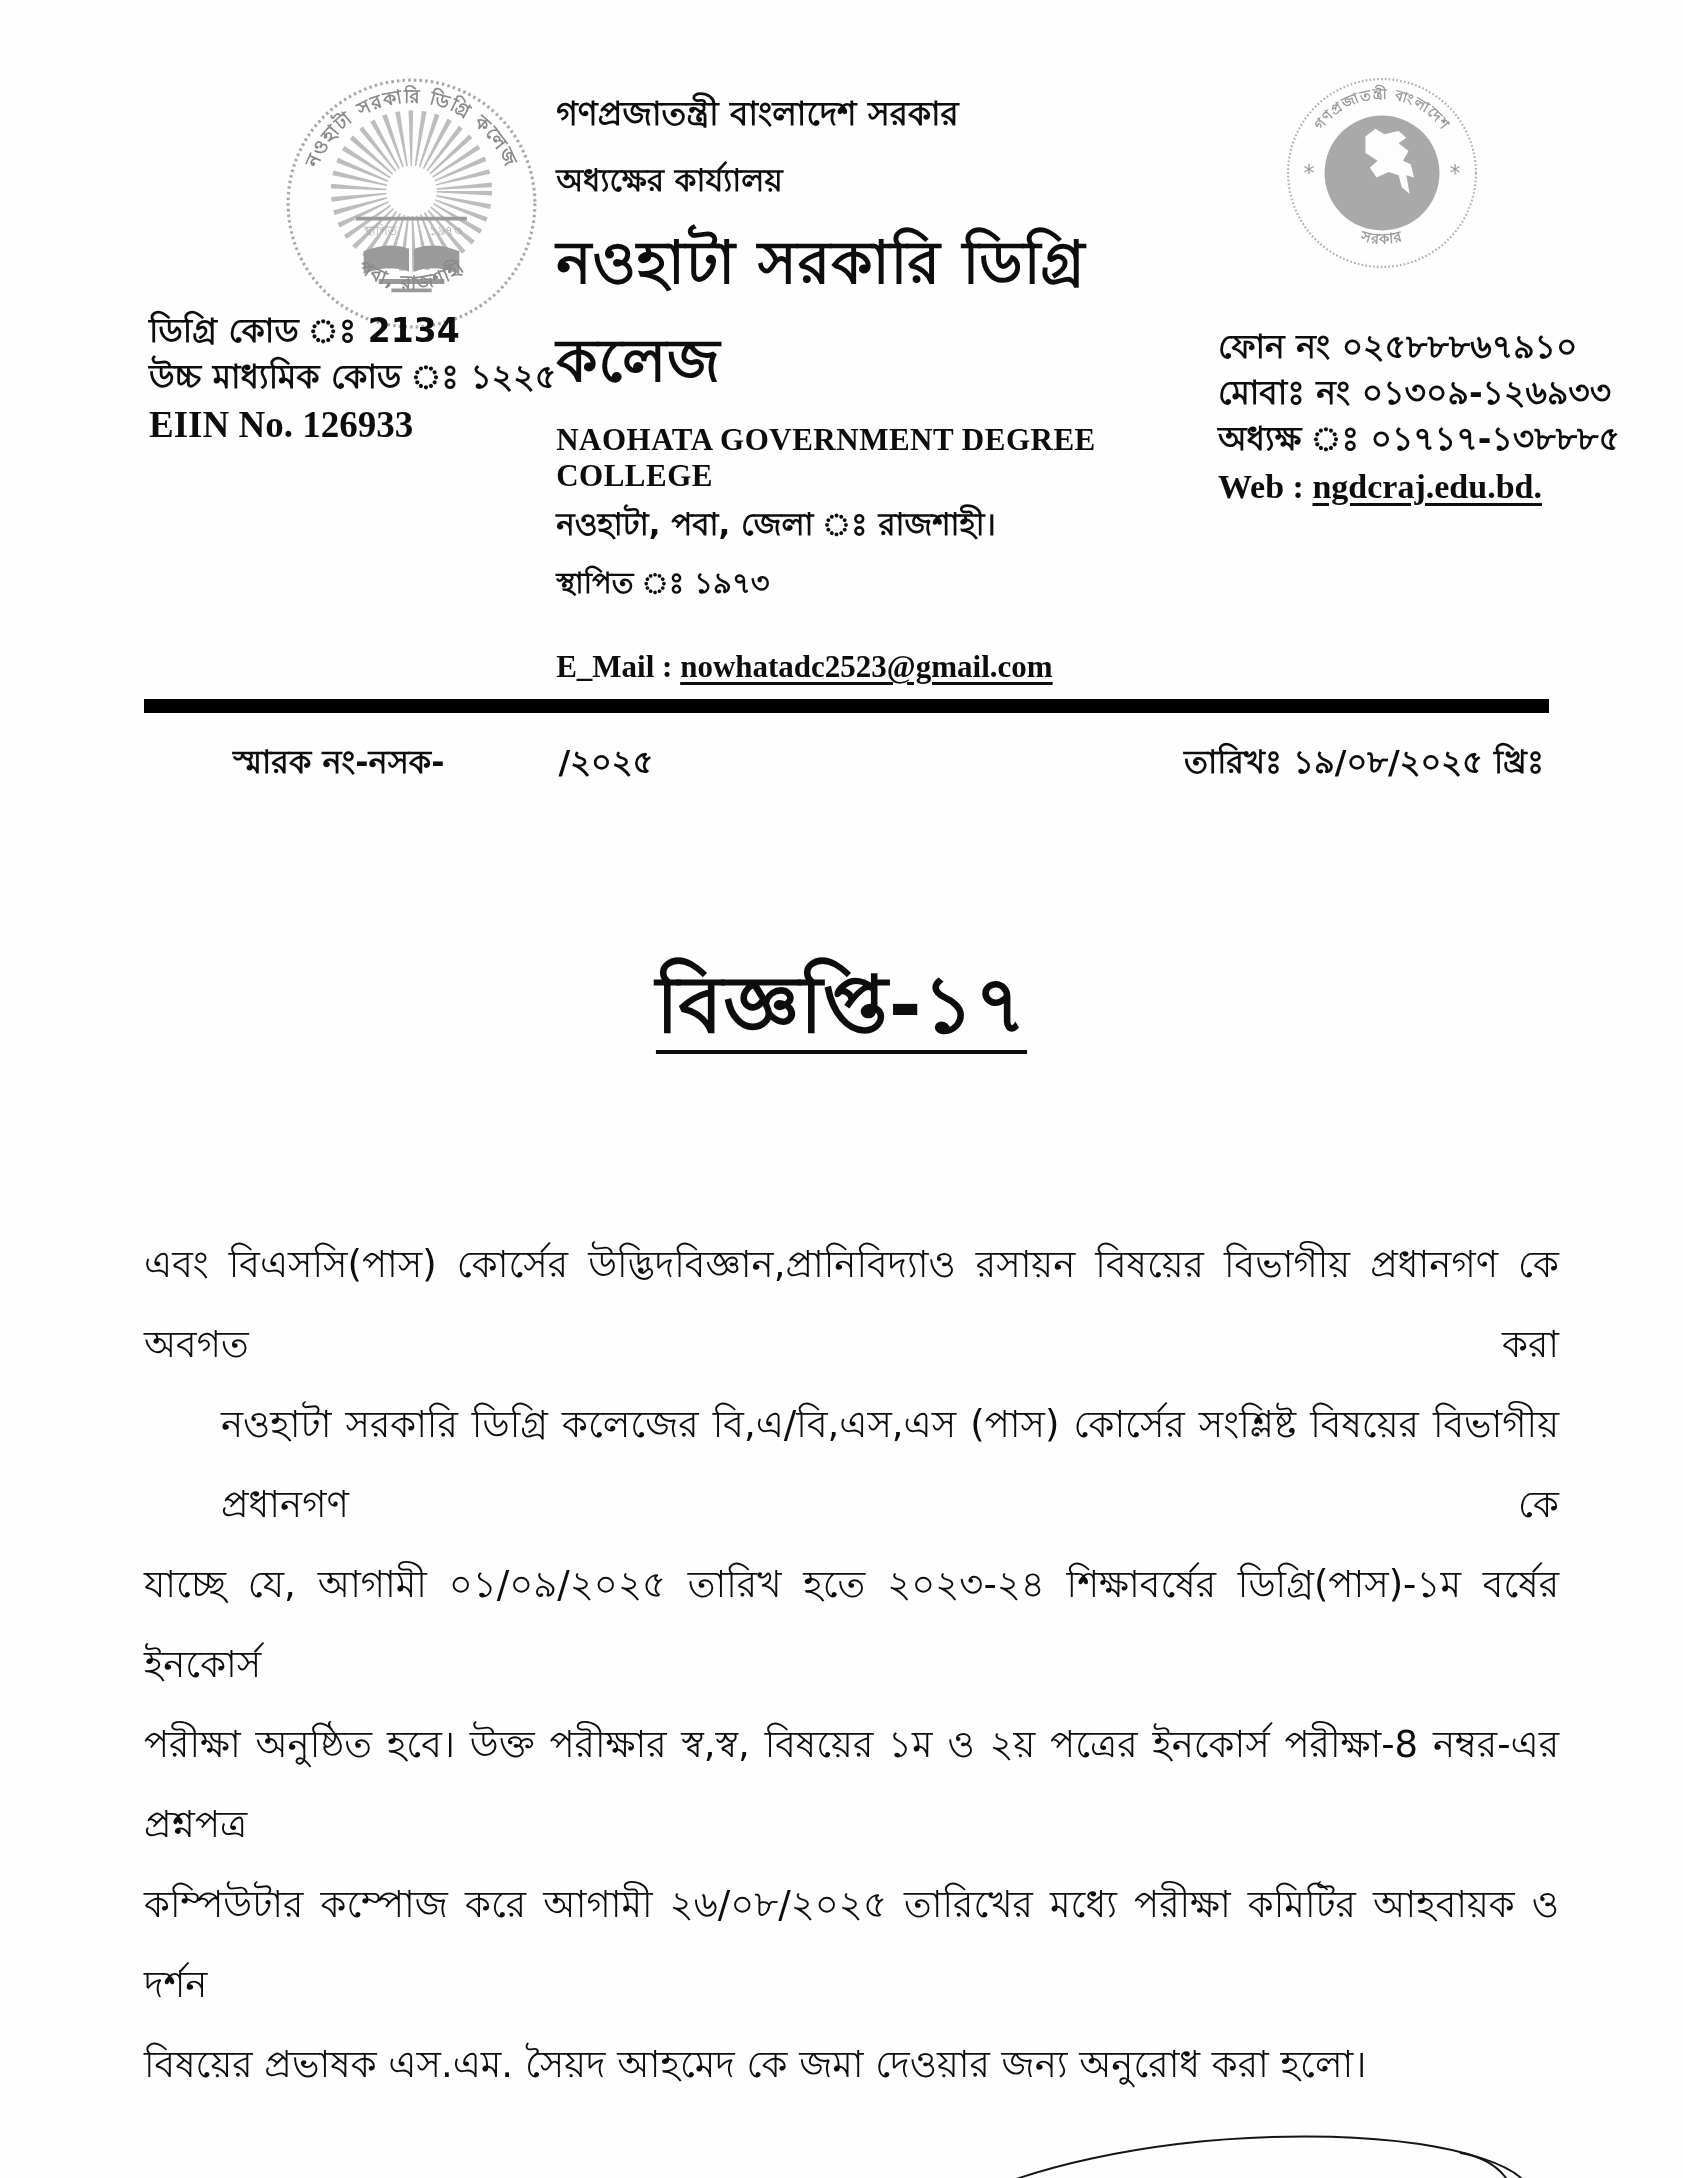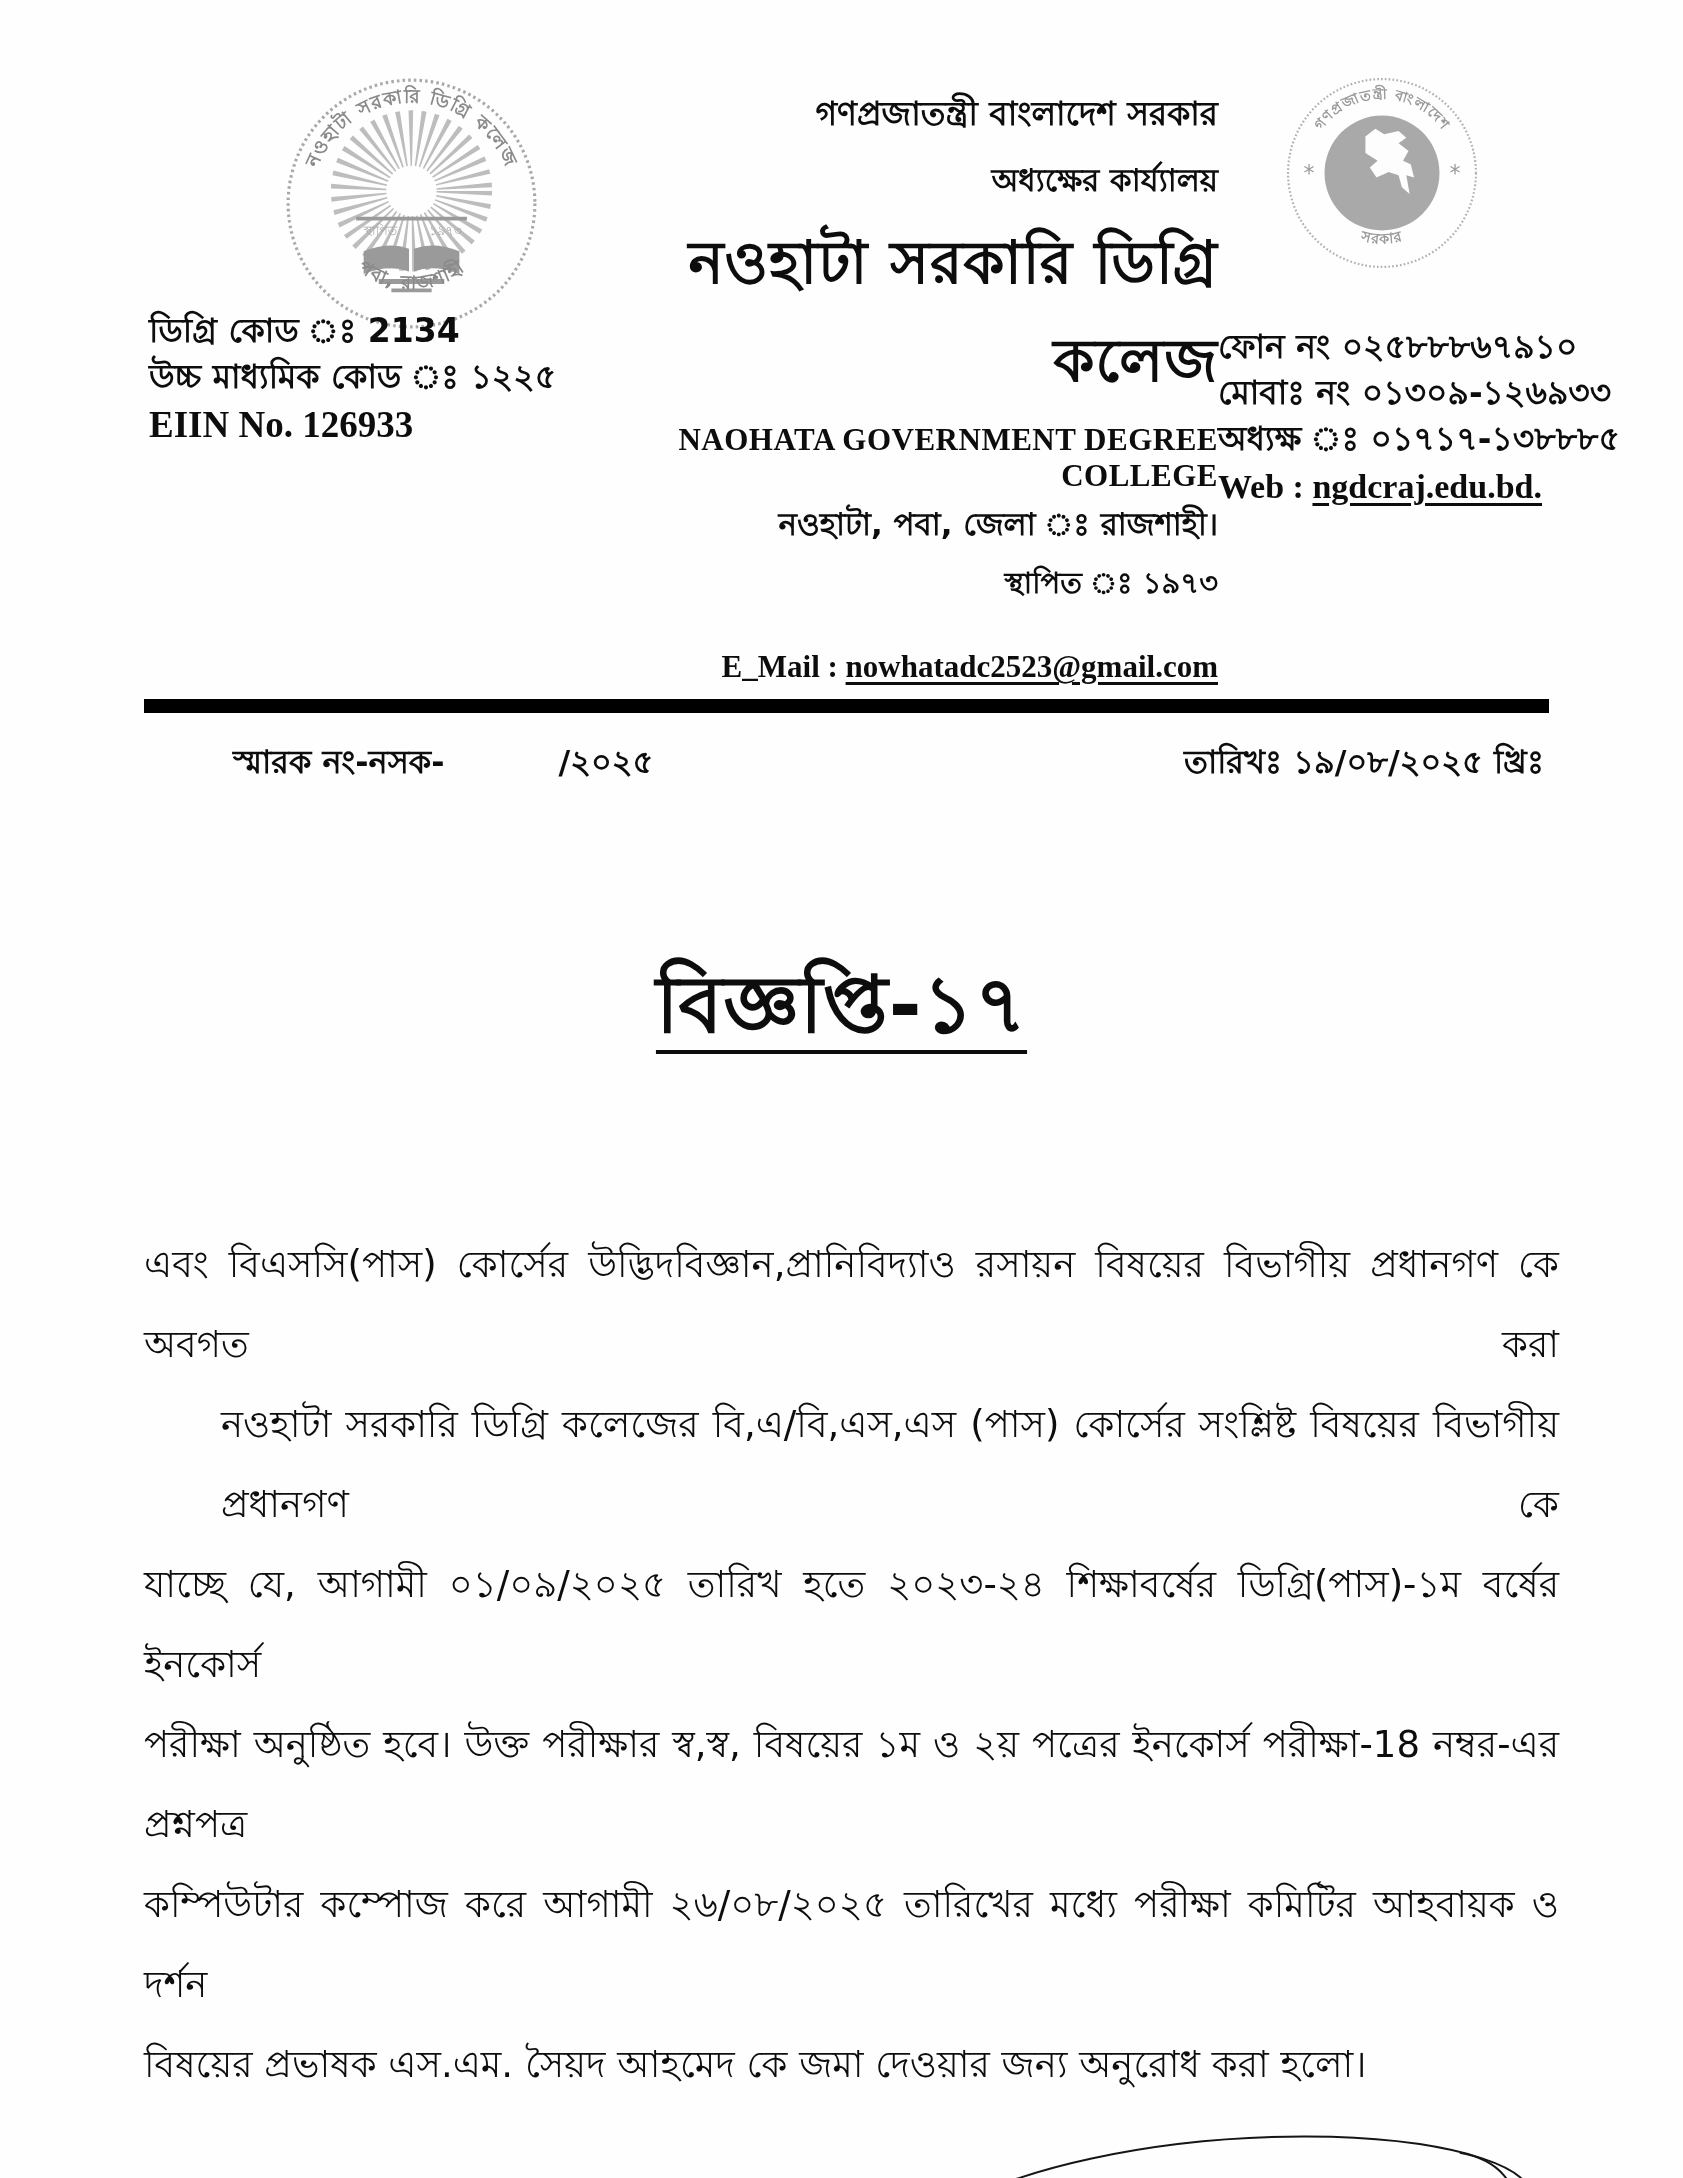--- a/index.html
+++ b/index.html
@@ -5,21 +5,21 @@
   * { margin:0; padding:0; box-sizing:border-box; }
   html,body { background:#e8e8e8; }
   .page {
     width:1683px; height:2178px; margin:0 auto; background:#fefefe;
     color:#0d0d0d; font-family:"DejaVu Sans","Liberation Sans",sans-serif;
     padding-top:50px; position:relative; overflow:hidden;
   }
   
   .header { display:flex; align-items:flex-start; }
   .col-left  { flex:0 0 475px; padding-left:149px; }
-  .col-center{ flex:1 1 auto; text-align:right; padding-top:38px; }
+  .col-center{ flex:1 1 auto; text-align:left; padding-top:38px; }
   .col-right { flex:0 0 465px; padding-right:40px; }
   .seal-left { width:277px; height:277px; margin-left:124px; margin-top:15px; }
   .seal-right{ width:210px; height:210px; margin-left:59px; margin-top:18px; }
   .codes { margin-top:-38px; font-weight:bold; font-size:33px; line-height:46px; white-space:nowrap; }
   .eiin  { font-family:"Liberation Serif","DejaVu Serif",serif; font-weight:bold; font-size:37px; margin-top:2px; }
   .gov-line    { font-weight:bold; font-size:33px; }
   .office-line { font-weight:bold; font-size:31px; margin-top:12px; }
   .college-bn  { font-weight:bold; font-size:59px; margin-top:10px; letter-spacing:1px; }
   .college-en  { font-family:"Liberation Serif","DejaVu Serif",serif; font-weight:bold; font-size:31px; margin-top:8px; letter-spacing:0.5px; }
   .address-line{ font-weight:bold; font-size:31px; margin-top:6px; }
@@ -134,21 +134,21 @@
     </div>
     <div>তারিখঃ ১৯/০৮/২০২৫ খ্রিঃ</div>
   </div>
 
   <div class="notice-title">বিজ্ঞপ্তি-১৭</div>
 
   <div class="body-text">
     <div class="body-line">এবং বিএসসি(পাস) কোর্সের উদ্ভিদবিজ্ঞান,প্রানিবিদ্যাও রসায়ন বিষয়ের বিভাগীয় প্রধানগণ কে অবগত করা</div>
     <div class="body-line first">নওহাটা সরকারি ডিগ্রি কলেজের বি,এ/বি,এস,এস (পাস) কোর্সের সংশ্লিষ্ট বিষয়ের বিভাগীয় প্রধানগণ কে</div>
     <div class="body-line">যাচ্ছে যে, আগামী ০১/০৯/২০২৫ তারিখ হতে ২০২৩-২৪ শিক্ষাবর্ষের ডিগ্রি(পাস)-১ম বর্ষের ইনকোর্স</div>
-    <div class="body-line">পরীক্ষা অনুষ্ঠিত হবে। উক্ত পরীক্ষার স্ব,স্ব, বিষয়ের ১ম ও ২য় পত্রের ইনকোর্স পরীক্ষা-18 নম্বর-এর প্রশ্নপত্র</div>
+    <div class="body-line">পরীক্ষা অনুষ্ঠিত হবে। উক্ত পরীক্ষার স্ব,স্ব, বিষয়ের ১ম ও ২য় পত্রের ইনকোর্স পরীক্ষা-8 নম্বর-এর প্রশ্নপত্র</div>
     <div class="body-line">কম্পিউটার কম্পোজ করে আগামী ২৬/০৮/২০২৫ তারিখের মধ্যে পরীক্ষা কমিটির আহবায়ক ও  দর্শন</div>
     <div class="body-line last">বিষয়ের প্রভাষক এস.এম. সৈয়দ আহমেদ কে জমা দেওয়ার জন্য অনুরোধ করা হলো।</div>
   </div>
 
   <div class="sig-block">
     <svg class="sig-scribble" viewBox="0 0 660 175">
       <g fill="none" stroke="#151515">
 
         <path stroke-width="2" d="M 20 100 C 90 45 260 8 430 12 C 560 16 640 45 630 75 C 620 105 520 128 455 122"></path>
         <path stroke-width="1.6" d="M 25 98 C 120 70 220 52 300 55"></path>

